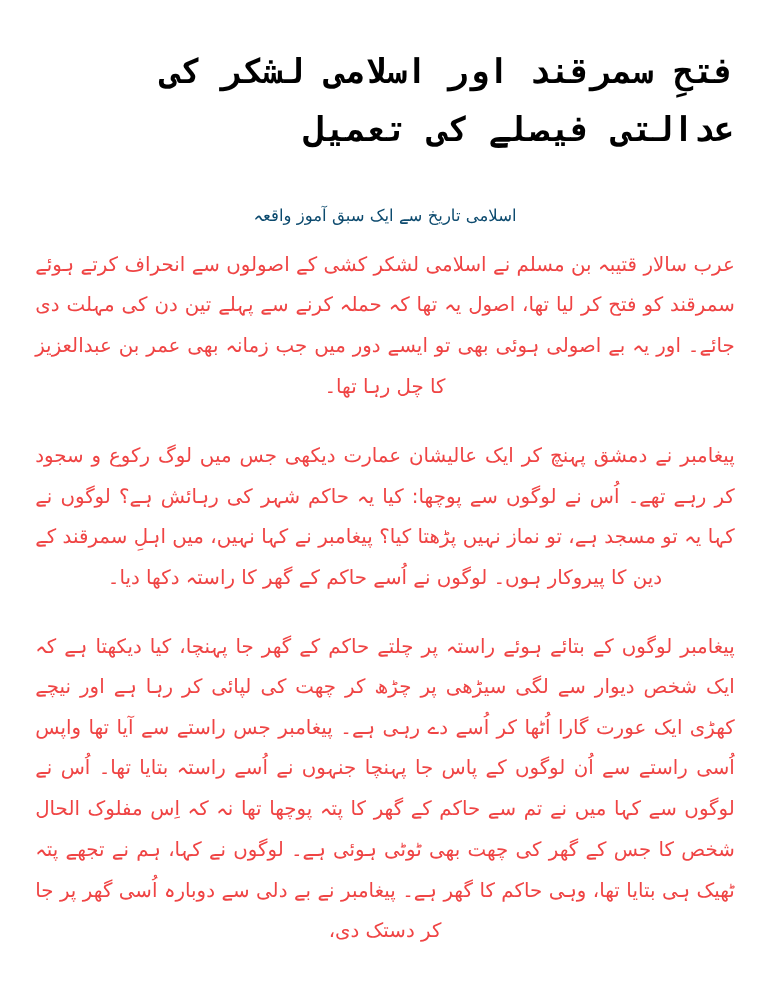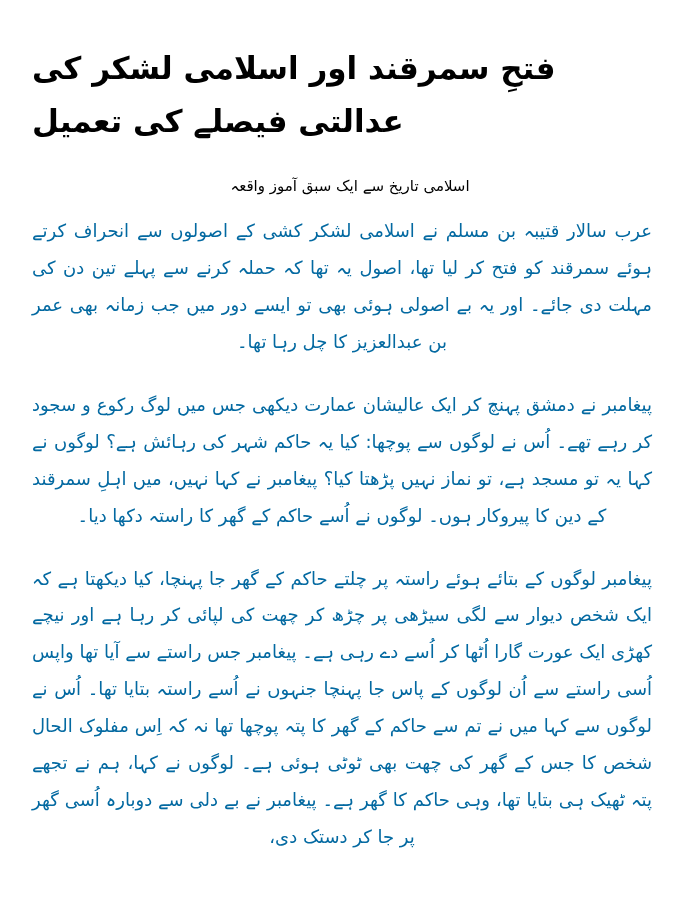--- a/index.html
+++ b/index.html
@@ -17,41 +17,42 @@
   .doc-page {
     direction: rtl;
     box-sizing: border-box;
     width: 700px;
     height: 898px;
     padding: 24px 32px 20px 32px;
     background: #ffffff;
   }
   .doc-title {
     margin: 18px 0 0 0;
-    text-align: left;
+    text-align: right;
     font-size: 31px;
     font-weight: bold;
     line-height: 1.7;
     color: #000000;
+    font-family: Liberation Mono, monospace;
   }
   .doc-subtitle {
-    margin: 30px 0 18px 0;
+    margin: 40px 0 18px 0;
     text-align: center;
     font-size: 15px;
     font-weight: normal;
-    color: #000000;
+    color: #0c4a6e;
   }
   .doc-body p {
-    margin: 0 16px 26px 0;
+    margin: 0 0 26px 0;
     font-size: 18px;
     line-height: 2.05;
     text-align: justify;
     text-align-last: center;
     text-justify: inter-word;
-    color: #0369a1;
+    color: #ef4444;
   }
   .doc-body p:last-child {
     margin-bottom: 0;
   }
 </style>
 </head>
 <body>
 
 <div class="doc-page">
   <h1 class="doc-title">فتحِ سمرقند اور اسلامی لشکر کی عدالتی فیصلے کی تعمیل</h1>

